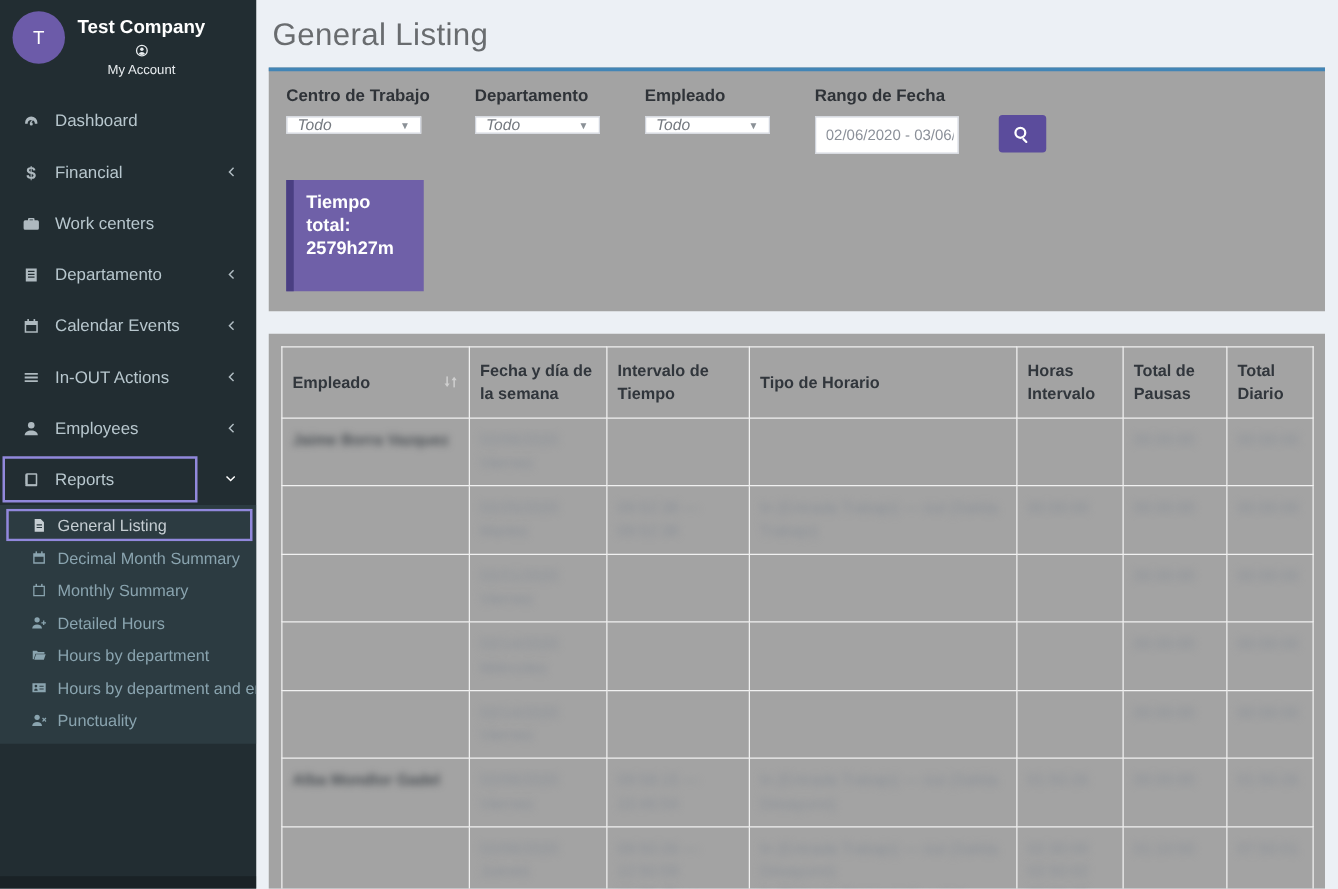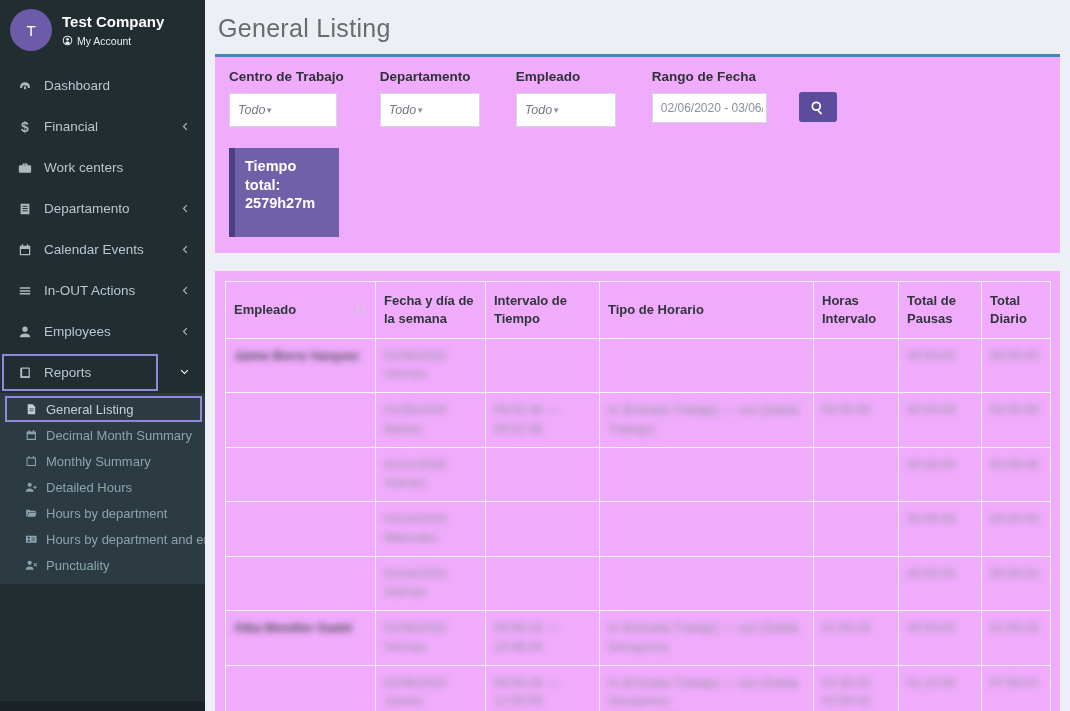--- a/index.html
+++ b/index.html
@@ -15,21 +15,21 @@
   }
   .app{display:flex;width:1070px;height:711px;}
 
   
   .sidebar{width:205px;flex-shrink:0;background:var(--sidebar-bg);color:var(--sidebar-text);
     position:relative;display:flex;flex-direction:column;overflow:hidden;}
   .sb-header{display:flex;align-items:flex-start;padding:9px 10px 8px;gap:10px;}
   .avatar{width:42px;height:42px;border-radius:50%;background:var(--avatar-purple);color:#fff;
     display:flex;align-items:center;justify-content:center;font-size:15px;flex-shrink:0;}
   .company{color:#fff;font-weight:bold;font-size:15px;margin-top:4px;}
-  .my-account{display:flex;gap:4px;font-size:10.5px;color:#e8ecef;margin-top:5px;cursor:pointer;}
+  .my-account{display:flex;align-items:center;gap:4px;font-size:10.5px;color:#e8ecef;margin-top:5px;cursor:pointer;flex-direction:column;}
   .my-account .icon svg{width:11px;height:11px;display:block;}
   .sb-menu{padding-top:6px;}
   .sb-item{display:flex;align-items:center;height:41px;padding:0 15px;font-size:13.5px;
     color:var(--sidebar-text);cursor:pointer;position:relative;}
   .sb-item .mi{width:20px;margin-right:9px;display:flex;justify-content:center;color:#aeb9bf;}
   .sb-item .mi svg{width:14px;height:14px;display:block;}
   .sb-item .mi .glyph{font-size:14px;font-weight:bold;line-height:14px;}
   .sb-item .chev{margin-left:auto;color:#b0bcc2;display:flex;}
   .sb-item .chev svg{width:11px;height:11px;display:block;}
   .sb-item.hl-reports .chev{color:#fff;}
@@ -41,26 +41,26 @@
   .sb-subitem .mi{width:17px;margin-right:6px;display:flex;justify-content:center;flex-shrink:0;}
   .sb-subitem .mi svg{width:12.5px;height:12.5px;display:block;}
   .sb-subitem.active{color:#c6ced3;}
   .sb-subitem.hl-general::after{content:"";position:absolute;left:5px;right:3px;top:0;bottom:0;
     border:2px solid var(--highlight-purple);pointer-events:none;}
   .sb-footer{position:absolute;bottom:0;left:0;width:100%;height:10px;background:#1a2226;}
 
   
   .main{flex:1;padding:0 10px;display:flex;flex-direction:column;overflow:hidden;}
   .page-title{font-size:25px;font-weight:400;color:#696c6f;margin:14px 0 11px 3px;letter-spacing:.3px;}
-  .panel{background:#f0abfc;}
+  .panel{background:#a3a3a3;}
   .filters-panel{border-top:3px solid var(--header-blue);padding:12px 14px 16px;}
   .filters-row{display:flex;gap:36px;align-items:flex-start;}
   .fgroup .flabel{font-weight:bold;font-size:13.5px;color:#2f3338;margin-bottom:9px;}
-  .selectbox{height:34px;border:1px solid #d2d6de;background:#fff;display:flex;align-items:center;
-    padding:0 8px;font-size:12.5px;font-style:italic;color:#757a80;cursor:pointer;}
+  .selectbox{height:14px;border:1px solid #d2d6de;background:#fff;display:flex;align-items:center;
+    justify-content:space-between;padding:0 8px;font-size:12.5px;font-style:italic;color:#757a80;cursor:pointer;}
   .selectbox .caret{font-style:normal;font-size:8px;color:#8a9096;}
   .w-select{width:108px;} .w-select2{width:100px;}
   .date-input{width:115px;height:30px;border:1px solid #d2d6de;background:#fff;font-size:12px;
     color:#8a8f98;padding:0 3px 0 8px;font-family:"Liberation Sans",sans-serif;outline:none;}
   .search-btn{margin-left:-4px;margin-top:23px;width:38px;height:30px;background:var(--accent-purple);
     border:none;border-radius:3px;color:#fff;cursor:pointer;display:flex;align-items:center;justify-content:center;}
   .search-btn svg{width:15px;height:15px;display:block;}
   .tiempo-box{margin-top:21px;width:110px;min-height:70px;background:var(--summary-purple);
     border-left:6px solid var(--summary-purple-dark);color:#fff;font-weight:bold;font-size:14.5px;
     line-height:1.28;padding:9px 8px 24px 10px;}

